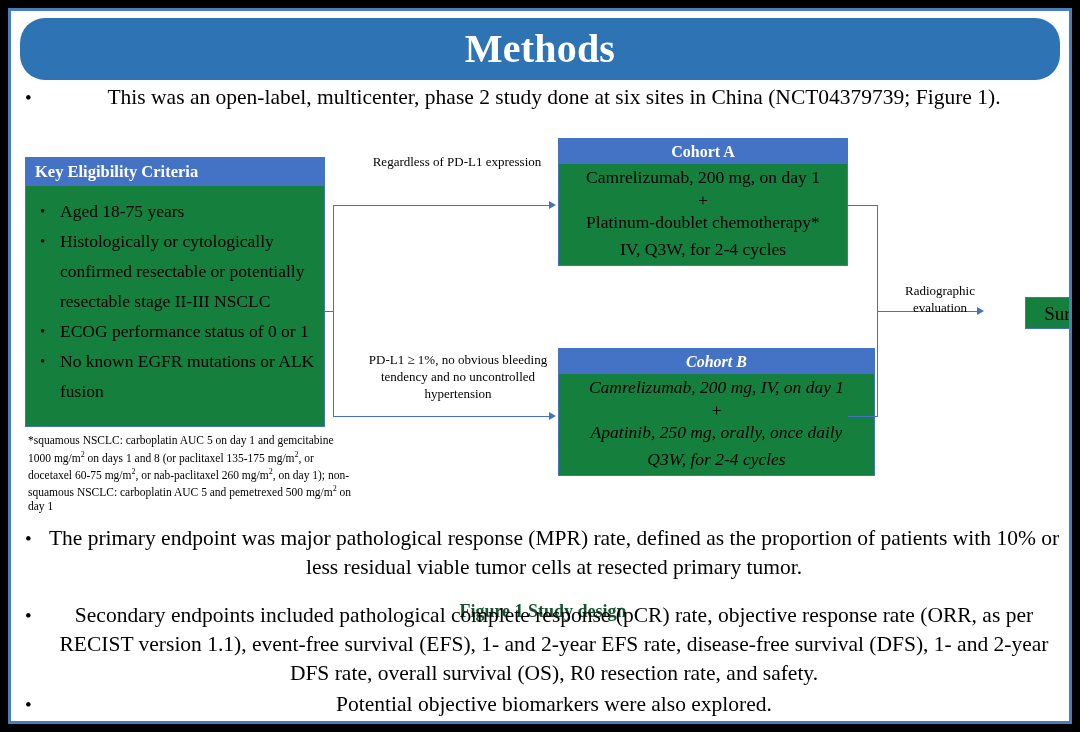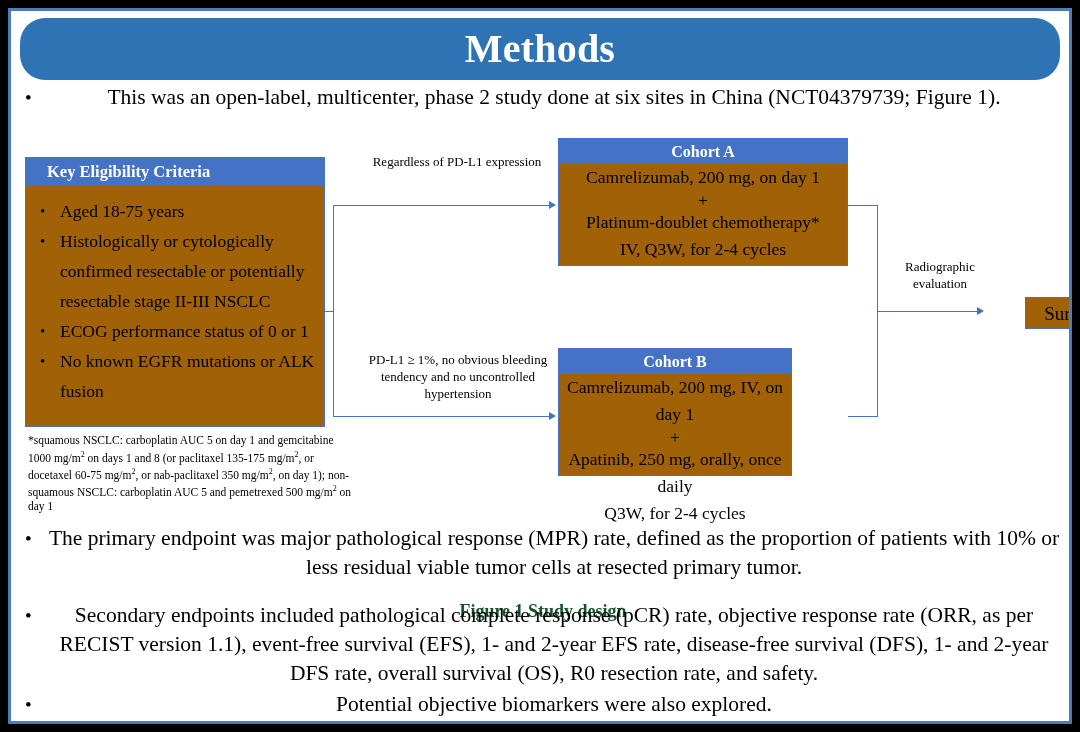--- a/index.html
+++ b/index.html
@@ -61,21 +61,21 @@
 
   
   #figure {
     position: absolute;
     left: 0; top: 110px;
     width: 1064px; height: 390px;
   }
   .fbox {
     position: absolute;
     box-sizing: border-box;
-    background: #a16207;
+    background: #15803d;
     border: 1px solid #4472C4;
   }
   .fbox-head {
     background: #4472C4;
     color: #ffffff;
     font-weight: bold;
     text-align: center;
     font-size: 16px;
     line-height: 25px;
     height: 25px;
@@ -87,21 +87,21 @@
     color: #000000;
   }
 
   
   #elig {
     left: 14px; top: 36px;
     width: 300px; height: 270px;
   }
   #elig .fbox-head {
     text-align: left;
-    padding-left: 21px;
+    padding-left: 9px;
     height: 28px; line-height: 28px;
     font-size: 16.5px;
   }
   #elig-list {
     list-style: none;
     margin: 0; padding: 10px 8px 0 8px;
   }
   #elig-list li {
     position: relative;
     padding-left: 26px;
@@ -111,21 +111,21 @@
   }
   #elig-list li::before {
     content: "\2022";
     position: absolute;
     left: 6px; top: 0;
     font-size: 15px;
   }
 
   
   #cohortA { left: 547px; top: 17px; width: 290px; height: 128px; }
-  #cohortB { left: 547px; top: 227px; width: 234px; height: 128px; }
+  #cohortB { left: 547px; top: 227px; width: 317px; height: 128px; font-style: italic; }
 
   
   #surgery {
     left: 1014px; top: 176px;
     width: 80px; height: 32px;
     border: 1px solid #4472C4;
     text-align: right;
     font-size: 19px;
     line-height: 32px;
   }
@@ -133,21 +133,21 @@
   
   .conn-label {
     position: absolute;
     text-align: center;
     font-size: 13px;
     line-height: 17px;
     color: #000000;
   }
   #lbl-a { left: 356px; top: 32px; width: 180px; }
   #lbl-b { left: 352px; top: 230px; width: 190px; }
-  #lbl-rad { left: 874px; top: 137px; width: 110px; }
+  #lbl-rad { left: 874px; top: 161px; width: 110px; }
 
   
   .ln { position: absolute; background: #4472C4; }
   .lnh { height: 1px; }
   .lnv { width: 1px; }
   .arrow {
     position: absolute;
     width: 0; height: 0;
     border-top: 4px solid transparent;
     border-bottom: 4px solid transparent;
@@ -202,21 +202,21 @@
       <div class="fbox-head">Key  Eligibility Criteria</div>
       <ul id="elig-list">
         <li>Aged 18-75 years</li>
         <li>Histologically or cytologically confirmed resectable or potentially resectable stage II-III  NSCLC</li>
         <li>ECOG performance status of 0 or 1</li>
         <li>No known EGFR mutations or ALK fusion</li>
       </ul>
     </div>
 
     <div id="footnote">
-      <span>*squamous NSCLC: carboplatin AUC 5 on day 1 and gemcitabine 1000 mg/m</span><sup>2</sup><span> on days 1 and 8 (or paclitaxel  135-175  mg/m</span><sup>2</sup><span>, or docetaxel 60-75 mg/m</span><sup>2</sup><span>, or nab-paclitaxel 350 mg/m</span><sup>2</sup><span>, on day 1); non-squamous NSCLC: carboplatin AUC 5 and pemetrexed 500 mg/m</span><sup>2</sup><span> on day 1</span>
+      <span>*squamous NSCLC: carboplatin AUC 5 on day 1 and gemcitabine 1000 mg/m</span><sup>2</sup><span> on days 1 and 8 (or paclitaxel  135-175  mg/m</span><sup>2</sup><span>, or docetaxel 60-75 mg/m</span><sup>2</sup><span>, or nab-paclitaxel 260 mg/m</span><sup>2</sup><span>, on day 1); non-squamous NSCLC: carboplatin AUC 5 and pemetrexed 500 mg/m</span><sup>2</sup><span> on day 1</span>
     </div>
 
     <div class="ln lnh" style="left:314px; top:190px; width:9px;"></div>
     <div class="ln lnv" style="left:322px; top:84px; height:212px;"></div>
 
     <div class="ln lnh" style="left:322px; top:84px; width:218px;"></div>
     <div class="arrow" style="left:538px; top:80px;"></div>
 
     <div class="ln lnh" style="left:322px; top:295px; width:218px;"></div>
     <div class="arrow" style="left:538px; top:291px;"></div>

